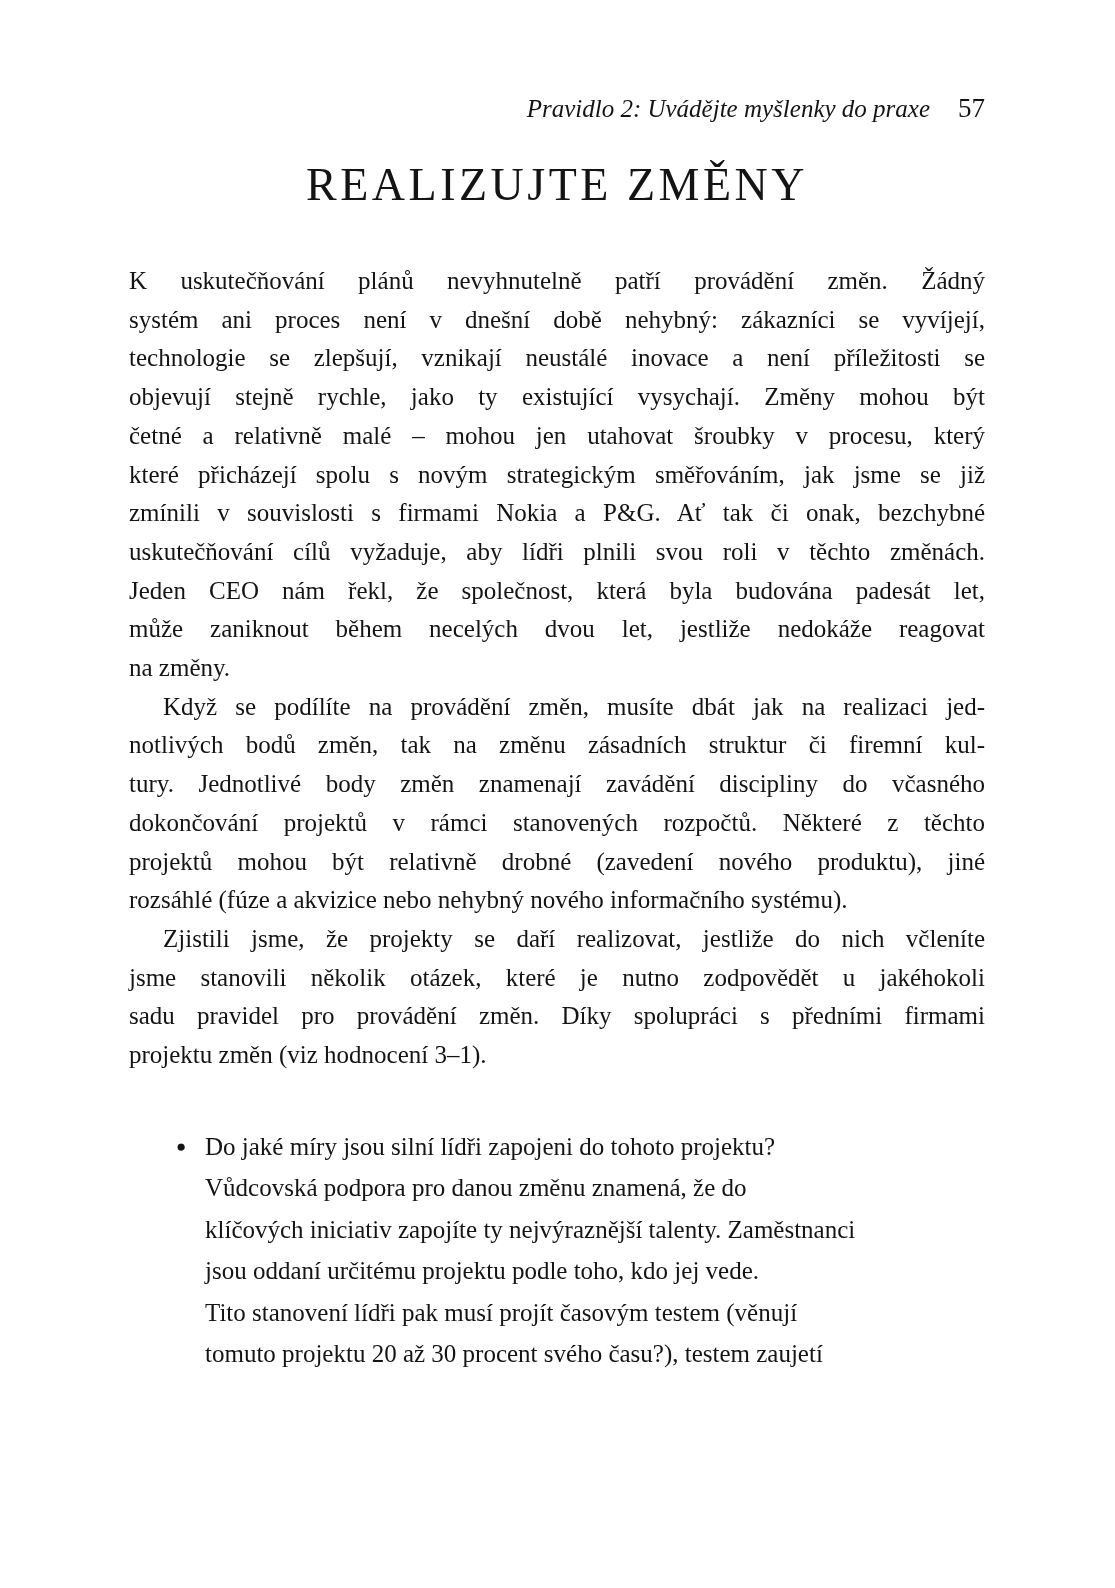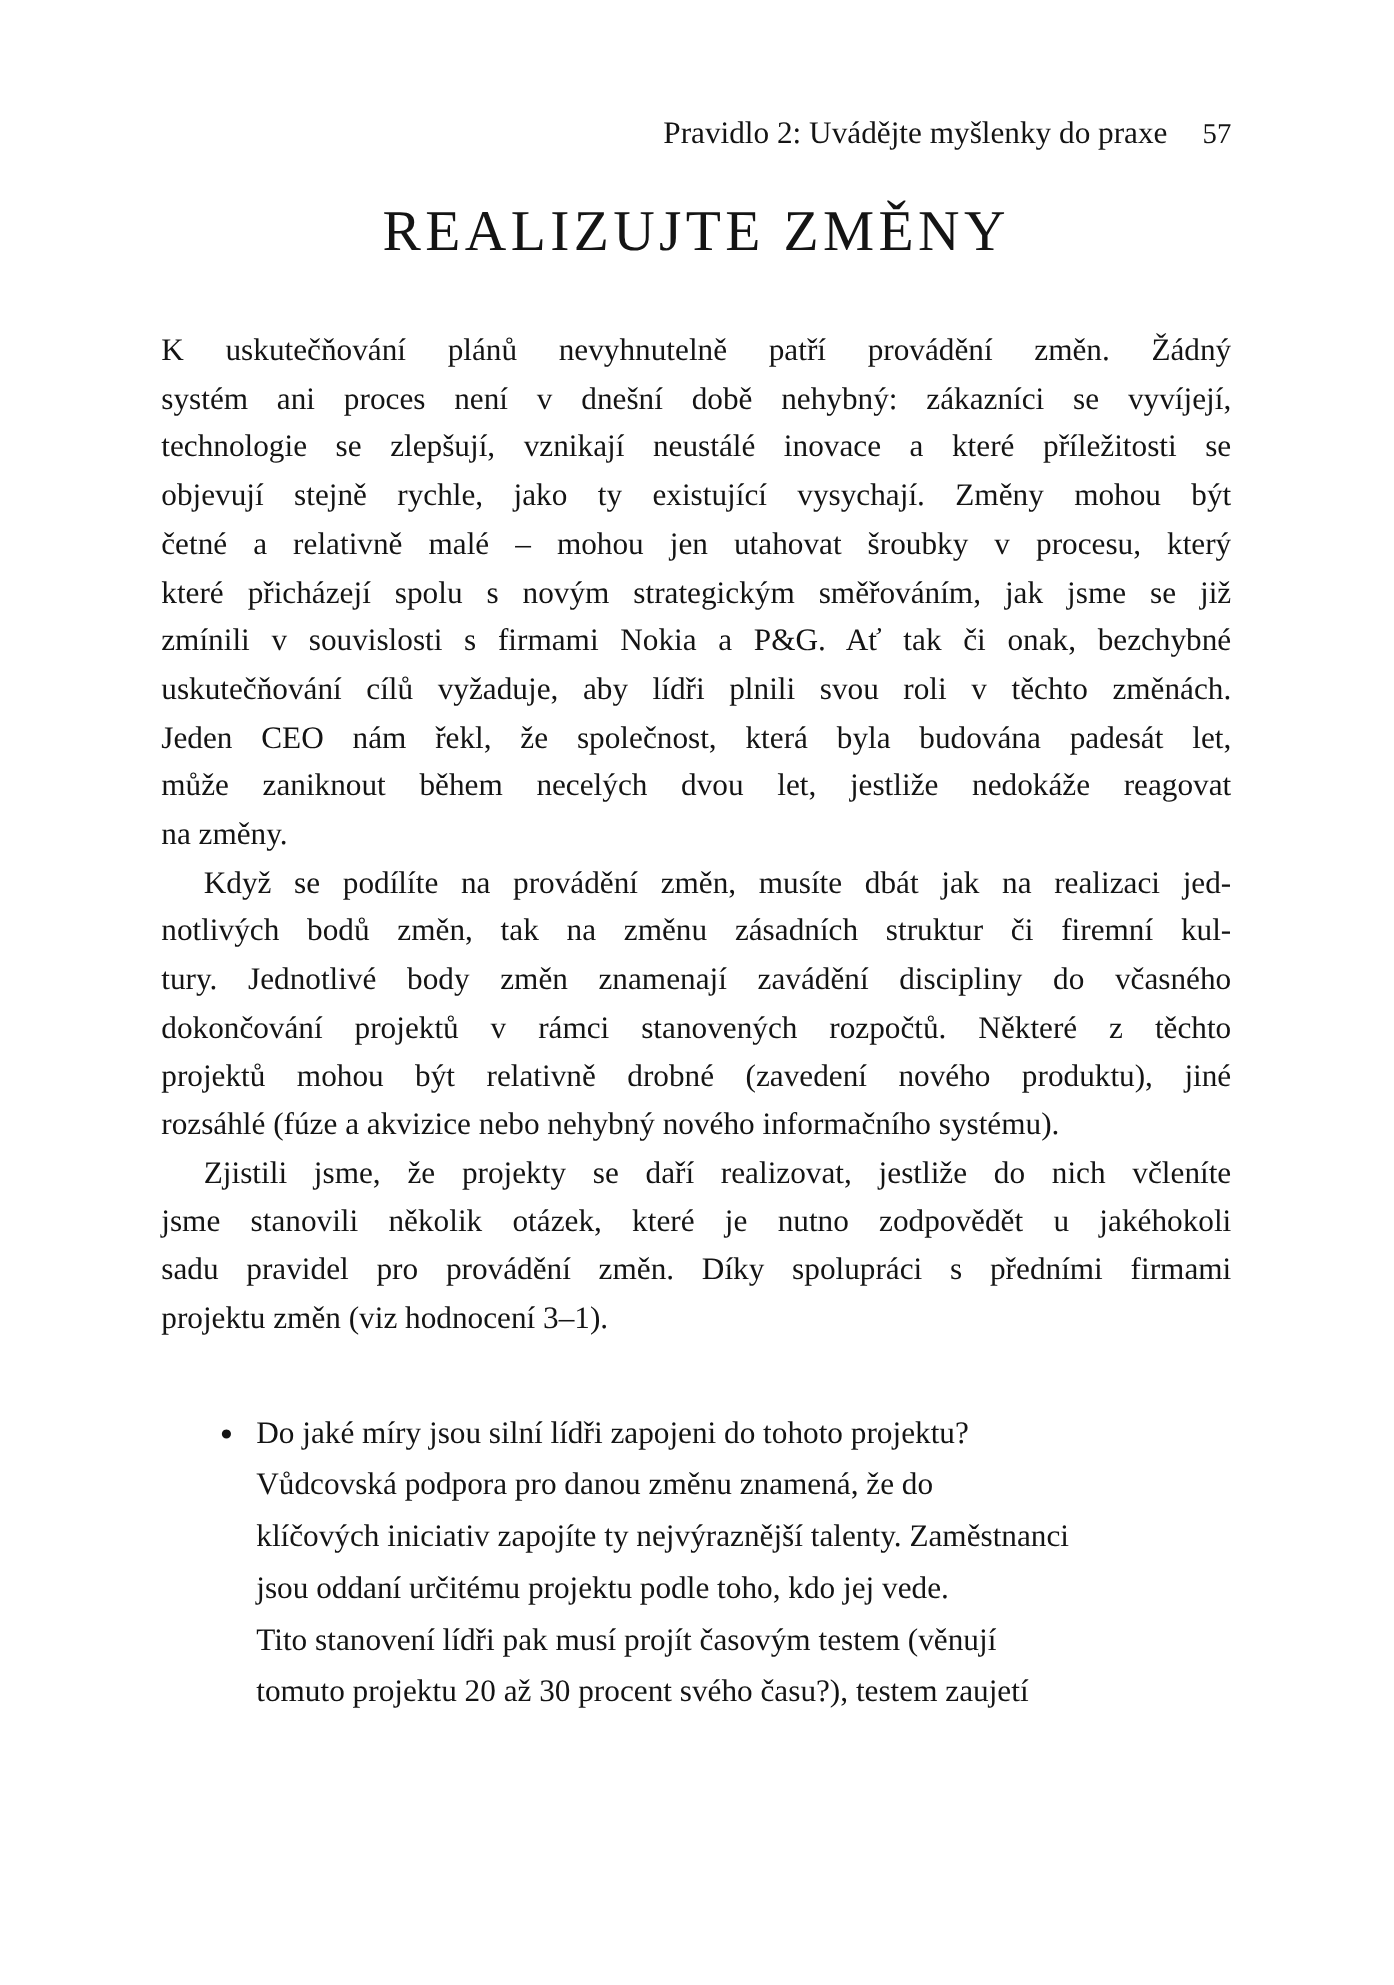--- a/index.html
+++ b/index.html
@@ -22,24 +22,25 @@
     top: 92px;
     left: 129px;
     right: 130px;
     display: flex;
     justify-content: flex-end;
     align-items: baseline;
     font-size: 25px;
     line-height: 1.2;
   }
   .running-title {
+    font-style: italic;
   }
   .page-number {
     font-style: normal;
-    font-size: 23px;
+    font-size: 27px;
     margin-left: 28px;
   }
   .chapter-title {
     position: absolute;
     top: 156px;
     left: 129px;
     right: 130px;
     margin: 0;
     text-align: center;
     font-weight: normal;
@@ -101,21 +102,21 @@
   </div>
 
   <h1 class="chapter-title">REALIZUJTE ZMĚNY</h1>
 
   <div class="body-text">
 
     <div class="para">
 
     <div class="line">K uskutečňování plánů nevyhnutelně patří provádění změn. Žádný</div>
         <div class="line">systém ani proces není v dnešní době nehybný: zákazníci se vyvíjejí,</div>
-        <div class="line">technologie se zlepšují, vznikají neustálé inovace a které příležitosti se</div>
+        <div class="line">technologie se zlepšují, vznikají neustálé inovace a není příležitosti se</div>
         <div class="line">objevují stejně rychle, jako ty existující vysychají. Změny mohou být</div>
         <div class="line">četné a relativně malé – mohou jen utahovat šroubky v procesu, který</div>
         <div class="line">které přicházejí spolu s novým strategickým směřováním, jak jsme se již</div>
         <div class="line">zmínili v souvislosti s firmami Nokia a P&amp;G. Ať tak či onak, bezchybné</div>
         <div class="line">uskutečňování cílů vyžaduje, aby lídři plnili svou roli v těchto změnách.</div>
         <div class="line">Jeden CEO nám řekl, že společnost, která byla budována padesát let,</div>
         <div class="line">může zaniknout během necelých dvou let, jestliže nedokáže reagovat</div>
         <div class="line">na změny.</div>
       </div>
 

